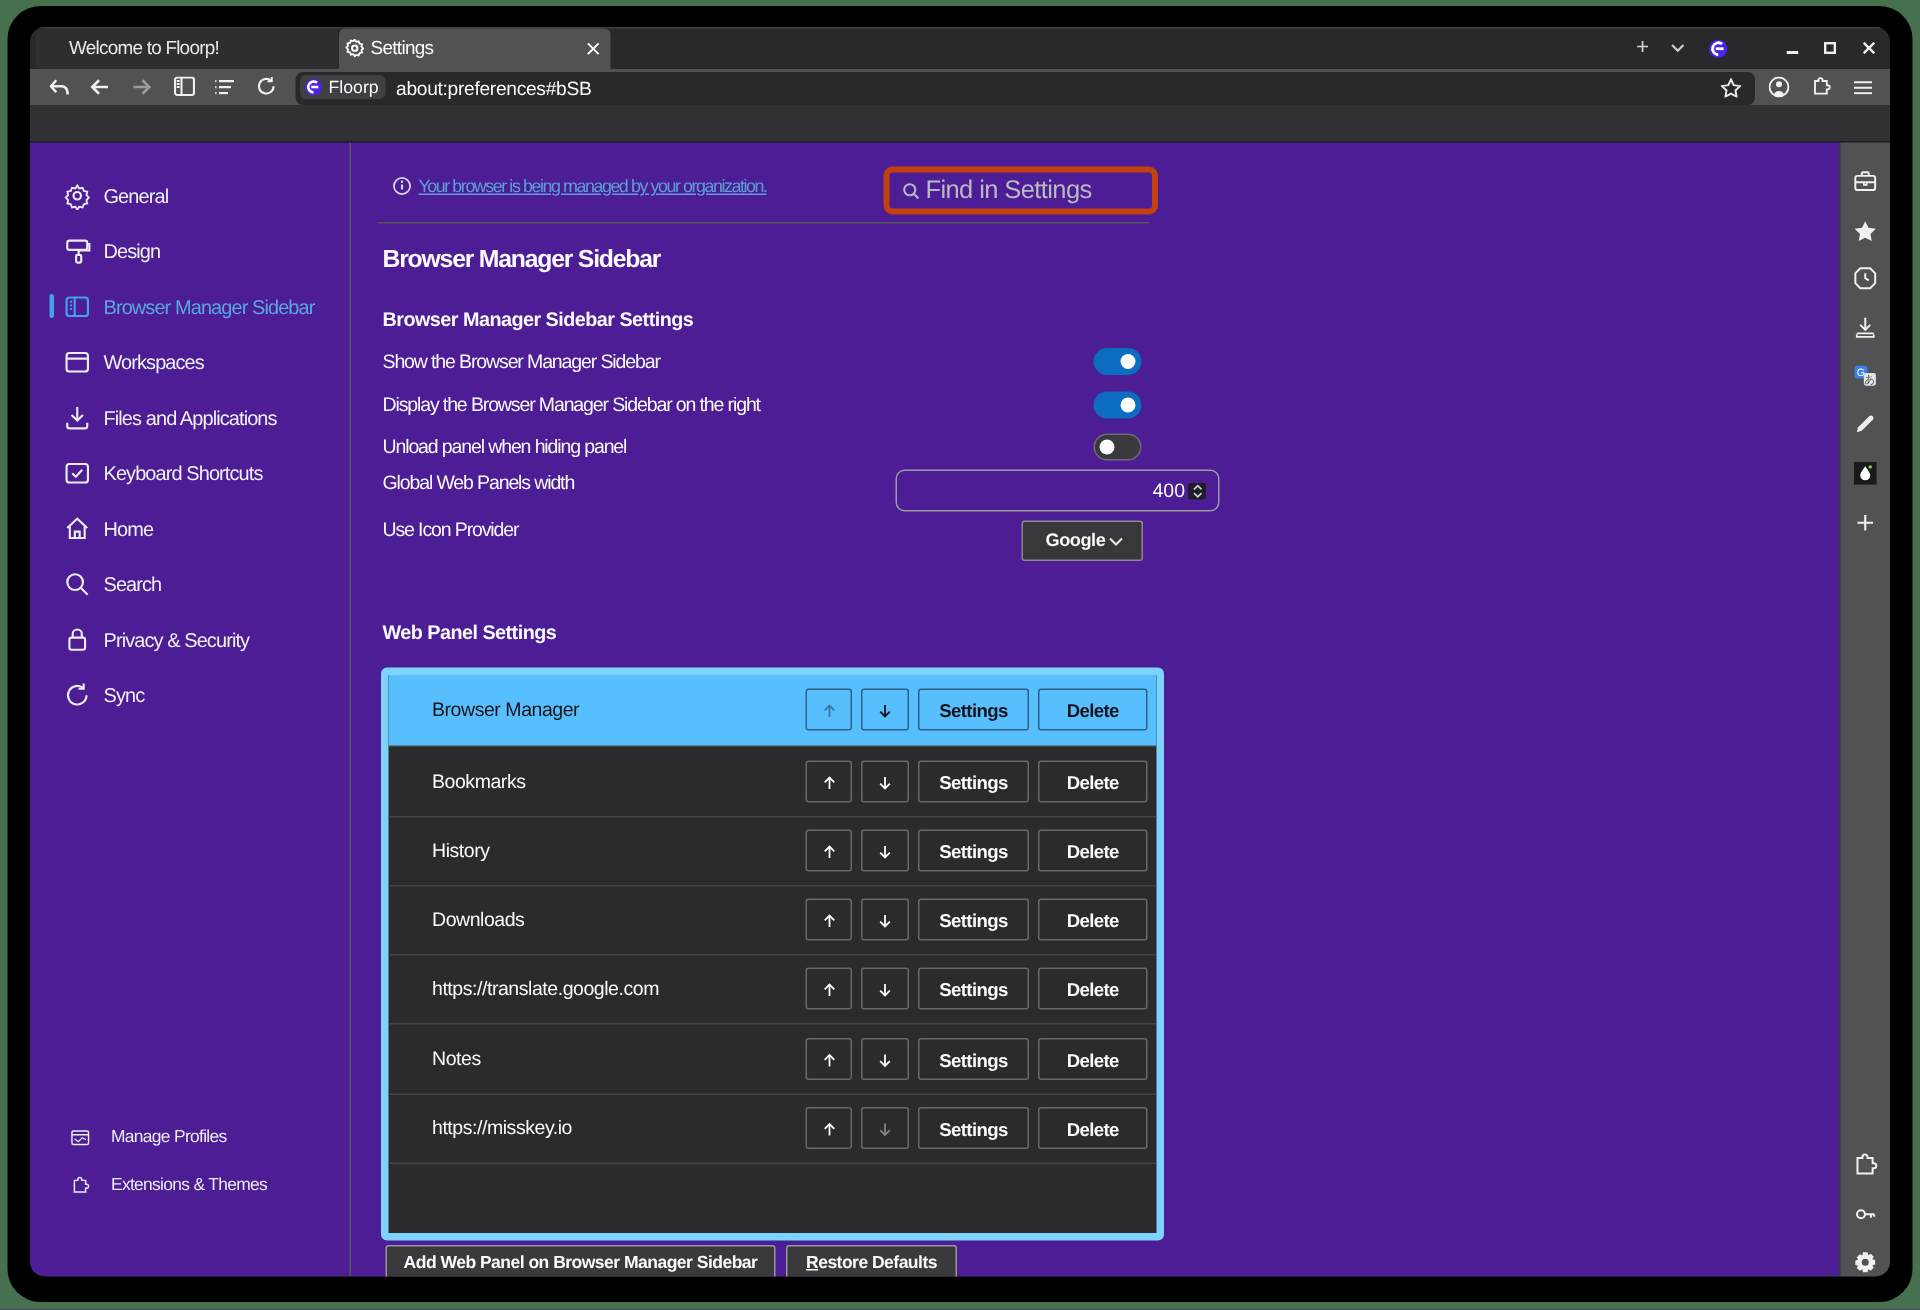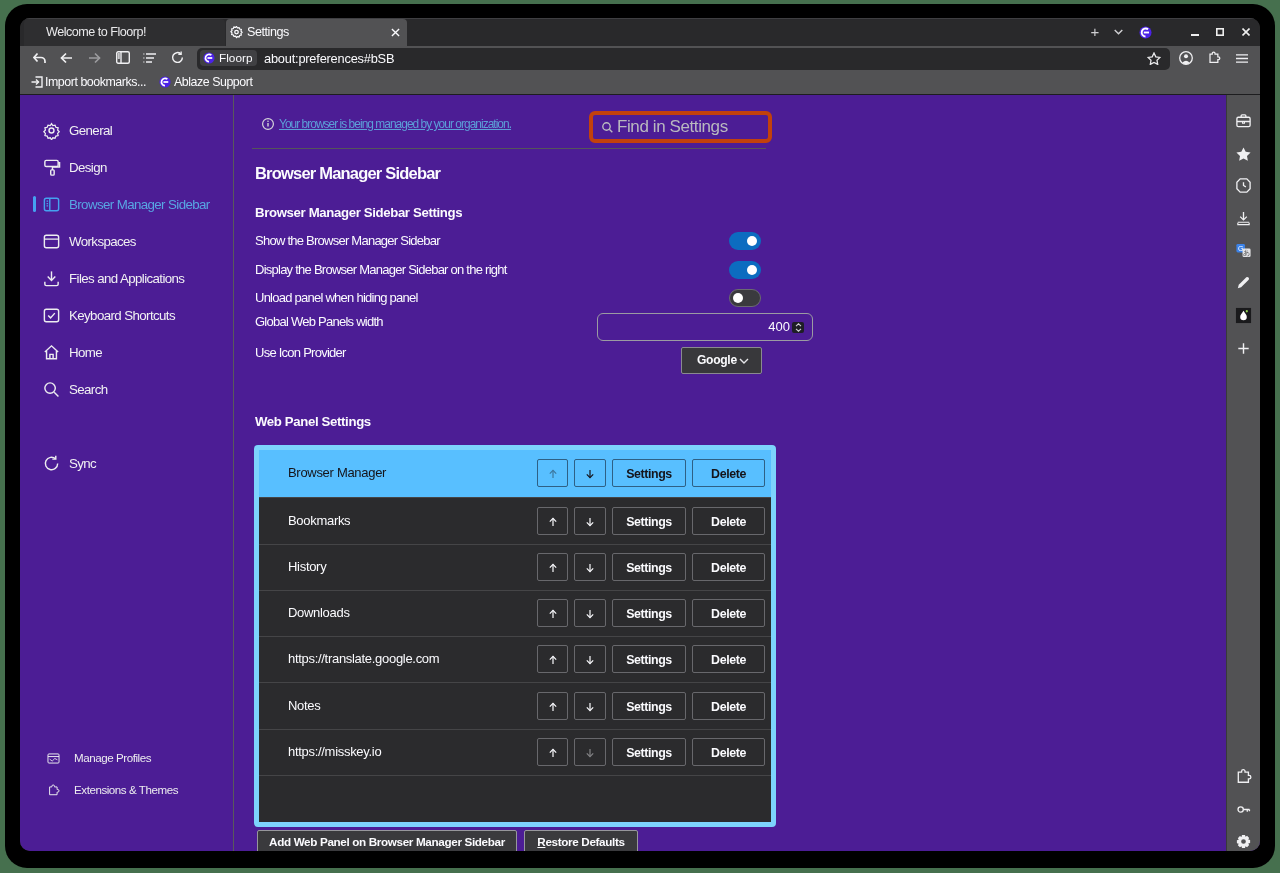--- a/index.html
+++ b/index.html
@@ -151,34 +151,20 @@
         <path d="M3.8 11.3a4 4 0 0 1 6.4 0l-0.6 1.2a6.3 6.3 0 0 1-5.2 0z" fill="#f0f0f2" stroke="none"></path>
       </svg>
     <svg class="abs" style="left:1187px;top:5px" width="14" height="14" viewBox="0 0 20 20" fill="none" stroke="#f0f0f2" stroke-width="1.8">
         <path d="M7 4.5a2 2 0 0 1 4 0v0.8h4v4h0.8a2 2 0 0 1 0 4H15v4H3.8V5.3H7z" transform="translate(0.5,-1)"></path>
       </svg>
     <svg class="abs" style="left:1216px;top:7.5px" width="12" height="9" viewBox="0 0 12 9" stroke="#f0f0f2" stroke-width="1.3">
         <path d="M0 0.8h12M0 4.5h12M0 8.2h12"></path>
       </svg>
   </div>
 
-  <div id="bmbar" class="abs">
-    <svg class="abs" style="left:11px;top:6px" width="12" height="12" viewBox="0 0 12 12" fill="none" stroke="#f0f0f2" stroke-width="1.4">
-        <path d="M4.5 1H11v10H4.5"></path>
-        <path d="M0.5 6h7"></path>
-        <path d="M5 3.5L7.5 6L5 8.5"></path>
-      </svg>
-    <span class="abs" style="left:25px;line-height:24px;">Import bookmarks...</span>
-    <svg class="abs" style="left:139px;top:6px" width="12" height="12" viewBox="0 0 14 14">
-        <circle cx="7" cy="7" r="6.5" fill="#4c22e8"></circle>
-        <path d="M9.8 3.6 A4.3 4.3 0 1 0 7 11.3" fill="none" stroke="#fff" stroke-width="2"></path>
-        <rect x="5.2" y="6" width="5.6" height="2" fill="#fff"></rect>
-      </svg>
-    <span class="abs" style="left:154px;line-height:24px;">Ablaze Support</span>
-  </div>
 
   <div id="content" class="abs">
     <div class="abs" style="left:0;top:0;width:1240px;height:1px;background:#1d1d1f;z-index:5"></div>
     <div id="vsep" class="abs"></div>
 
     <div id="sidebar" class="abs" style="left:0;top:0;width:213px;height:757px;">
         <div class="sbitem abs" style="top: 18.3px;">
           <div class="ic">
             <svg width="19" height="19" viewBox="0 0 20 20" fill="none" stroke="#ededf0" stroke-width="1.5">
               <circle cx="10" cy="10" r="2.6"></circle>
@@ -246,20 +232,29 @@
           <span class="tx">Home</span>
         </div>
         <div class="sbitem abs" style="top: 277.3px;">
           <div class="ic">
             <svg width="19" height="19" viewBox="0 0 20 20" fill="none" stroke="#ededf0" stroke-width="1.5">
               <circle cx="8.5" cy="8.5" r="5.5"></circle>
               <path d="M12.8 12.8l4.5 4.5"></path>
             </svg>
           </div>
           <span class="tx">Search</span>
+        </div>
+        <div class="sbitem abs" style="top: 314.3px;">
+          <div class="ic">
+            <svg width="19" height="19" viewBox="0 0 20 20" fill="none" stroke="#ededf0" stroke-width="1.5">
+              <rect x="4.5" y="8.5" width="11" height="8.5" rx="1.5"></rect>
+              <path d="M6.8 8.5V6a3.2 3.2 0 0 1 6.4 0v2.5"></path>
+            </svg>
+          </div>
+          <span class="tx">Privacy &amp; Security</span>
         </div>
         <div class="sbitem abs" style="top: 351.3px;">
           <div class="ic">
             <svg width="19" height="19" viewBox="0 0 20 20" fill="none" stroke="#ededf0" stroke-width="1.5">
               <path d="M16.5 10a6.5 6.5 0 1 1-2.2-4.9"></path>
               <path d="M14.5 1.8v3.6h-3.6"></path>
             </svg>
           </div>
           <span class="tx">Sync</span>
         </div>

